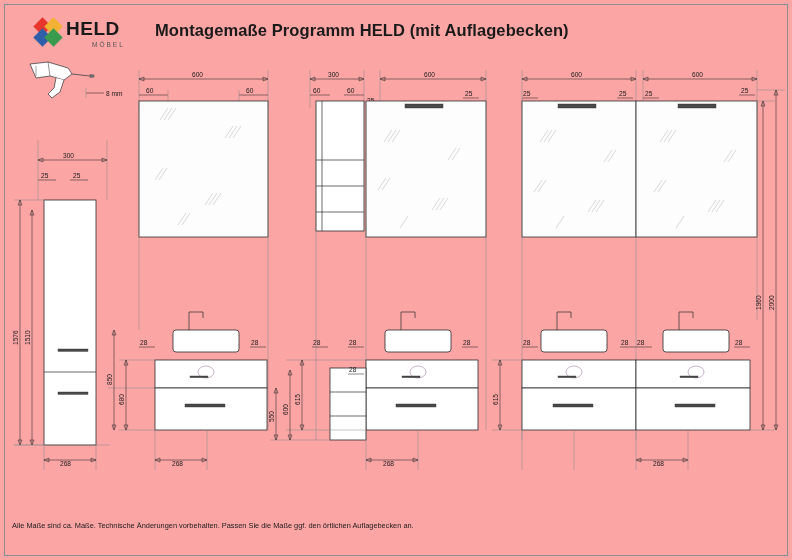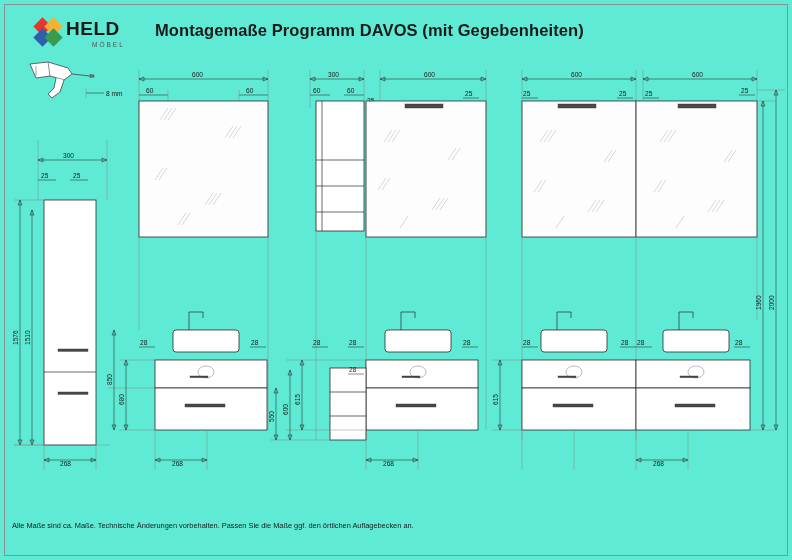--- a/index.html
+++ b/index.html
@@ -7,21 +7,21 @@
     padding: 0;
     background: #ffffff;
   }
   body {
     font-family: "Liberation Sans", sans-serif;
   }
   #page {
     position: relative;
     width: 792px;
     height: 560px;
-    background: #5eead4;
+    background: #fca5a5;
     overflow: hidden;
   }
   .frame {
     position: absolute;
     left: 4px;
     top: 4px;
     width: 784px;
     height: 552px;
     border: 1px solid #8f8f8f;
     box-sizing: border-box;
@@ -163,21 +163,21 @@
     <svg width="70" height="44" viewBox="0 0 70 44">
       <path d="M2 6 L20 4 L40 10 L44 16 L36 22 L22 18 L8 20 Z" fill="#ffffff" stroke="#444" stroke-width="0.8"></path>
       <path d="M36 22 L32 34 L24 40 L20 36 L26 30 L28 20" fill="#ffffff" stroke="#444" stroke-width="0.8"></path>
       <path d="M44 16 L62 18" stroke="#444" stroke-width="0.8"></path>
       <path d="M62 16.5 L66 17 L66 19 L62 19.5 Z" fill="#777" stroke="#444" stroke-width="0.5"></path>
       <path d="M20 4 L22 18" stroke="#444" stroke-width="0.6"></path>
       <path d="M8 8 L8 18" stroke="#444" stroke-width="0.5"></path>
     </svg>
   </div>
 
-  <div class="title">Montagemaße Programm DAVOS (mit Gegebenheiten)</div>
+  <div class="title">Montagemaße Programm HELD (mit Auflagebecken)</div>
 
   <div class="footer">Alle Maße sind ca. Maße. Technische Änderungen vorbehalten. Passen Sie die Maße ggf. den örtlichen Auflagebecken an.</div>
 
   <svg class="canvas">
 
     <line class="dimline" x1="86" y1="93" x2="104" y2="93"></line>
     <text class="dimtext" x="106" y="95.5">8 mm</text>
     <line class="ext" x1="86" y1="88" x2="86" y2="98"></line>
 
     <line class="ext" x1="139" y1="70" x2="139" y2="108"></line>

